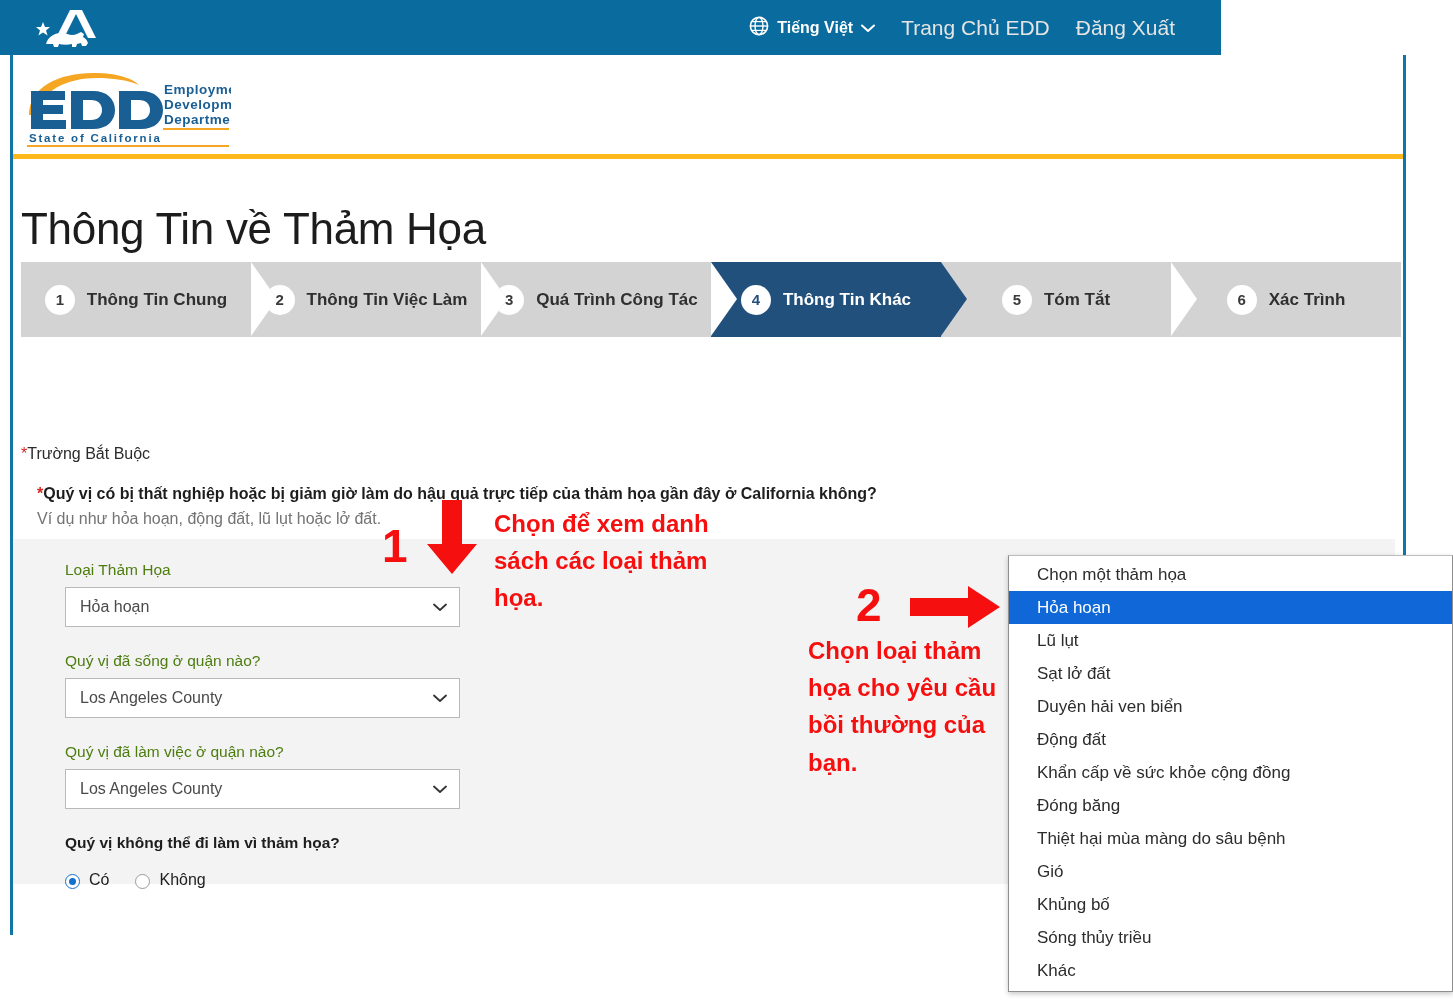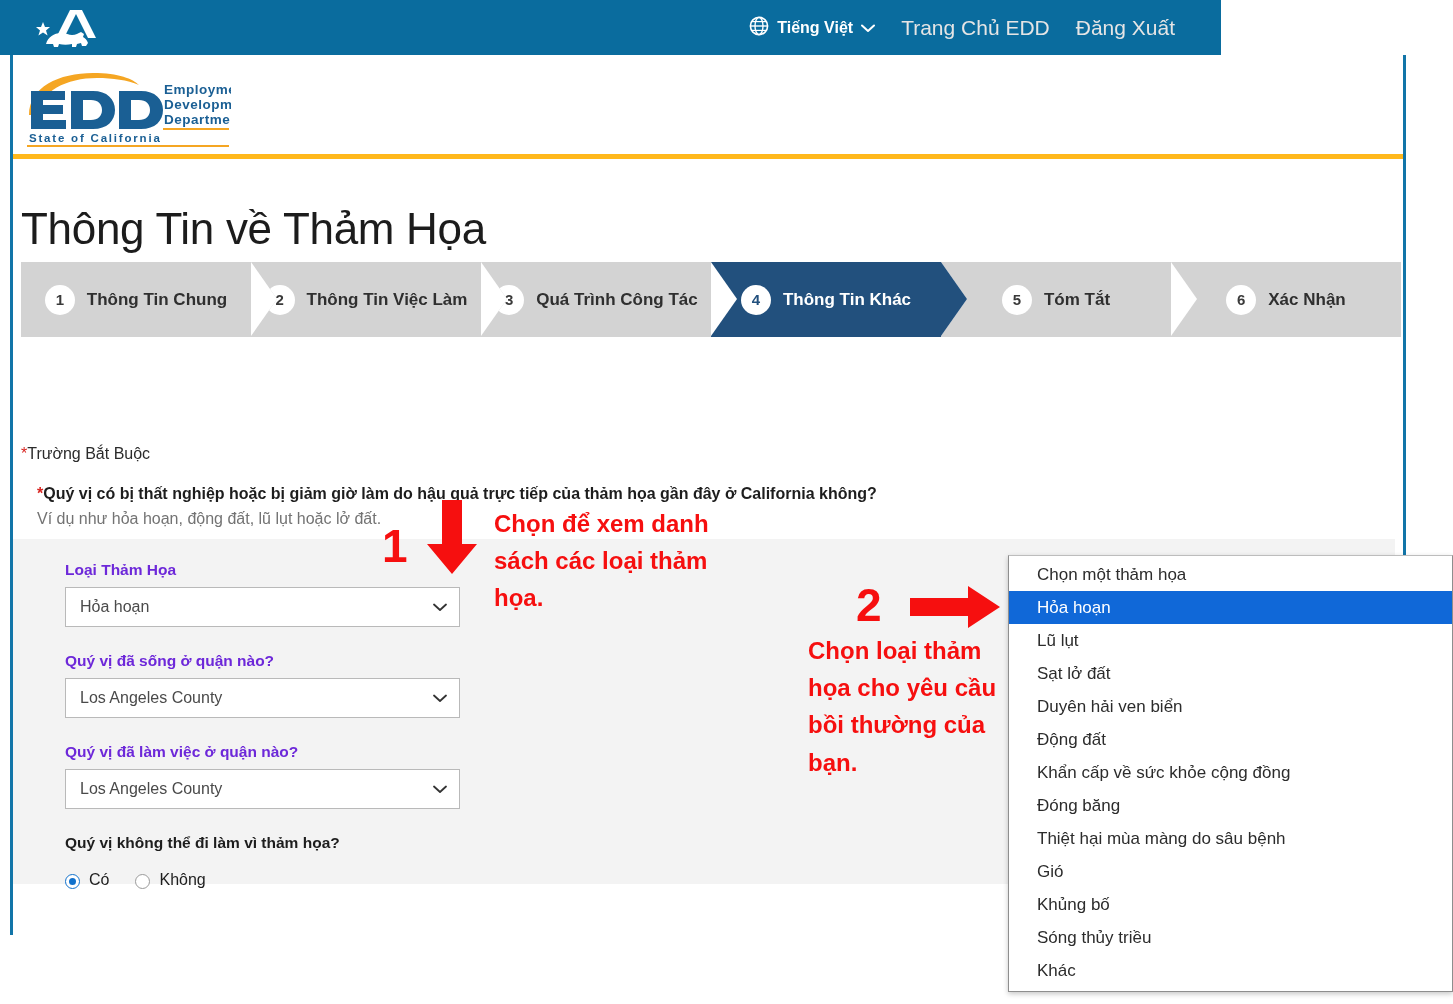--- a/index.html
+++ b/index.html
@@ -234,22 +234,22 @@
   .form-panel {
     position: absolute;
     left: 13px; top: 539px;
     width: 1382px;
     height: 345px;
     background: #f3f3f3;
   }
   .field { position: absolute; left: 52px; }
   .field-label {
     font-size: 15.5px;
-    font-weight: 700;
-    color: #6d28d9;
+    font-weight: 400;
+    color: #4d7c0f;
     margin-bottom: 8px;
     white-space: nowrap;
   }
   .select-box {
     position: relative;
     width: 395px;
     height: 40px;
     background: #ffffff;
     border: 1px solid #b9b9b9;
     display: flex;
@@ -412,21 +412,21 @@
       <div class="step active">
         <span class="num">4</span>
         <span class="lbl">Thông Tin Khác</span>
       </div>
       <div class="step">
         <span class="num">5</span>
         <span class="lbl">Tóm Tắt</span>
       </div>
       <div class="step">
         <span class="num">6</span>
-        <span class="lbl">Xác Nhận</span>
+        <span class="lbl">Xác Trình</span>
       </div>
     </div>
 
     <div class="req-note">
       <span class="star">*</span><span>Trường Bắt Buộc</span>
     </div>
 
     <div class="q-block">
       <div class="q-main">
         <span class="star">*</span><span>Quý vị có bị thất nghiệp hoặc bị giảm giờ làm do hậu quả trực tiếp của thảm họa gần đây ở California không?</span>

